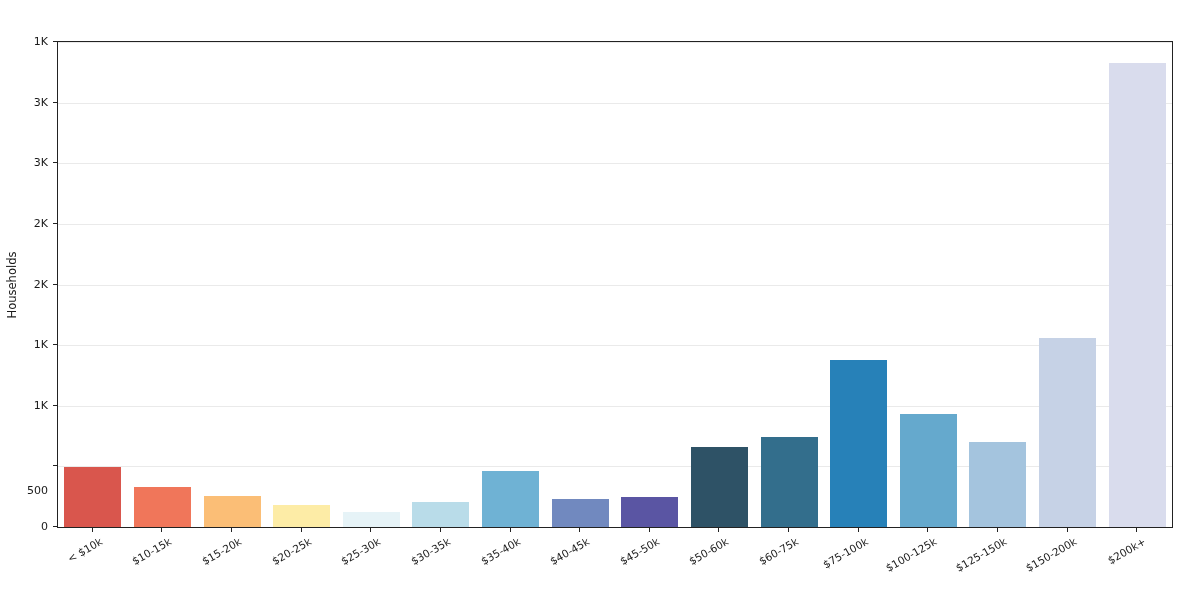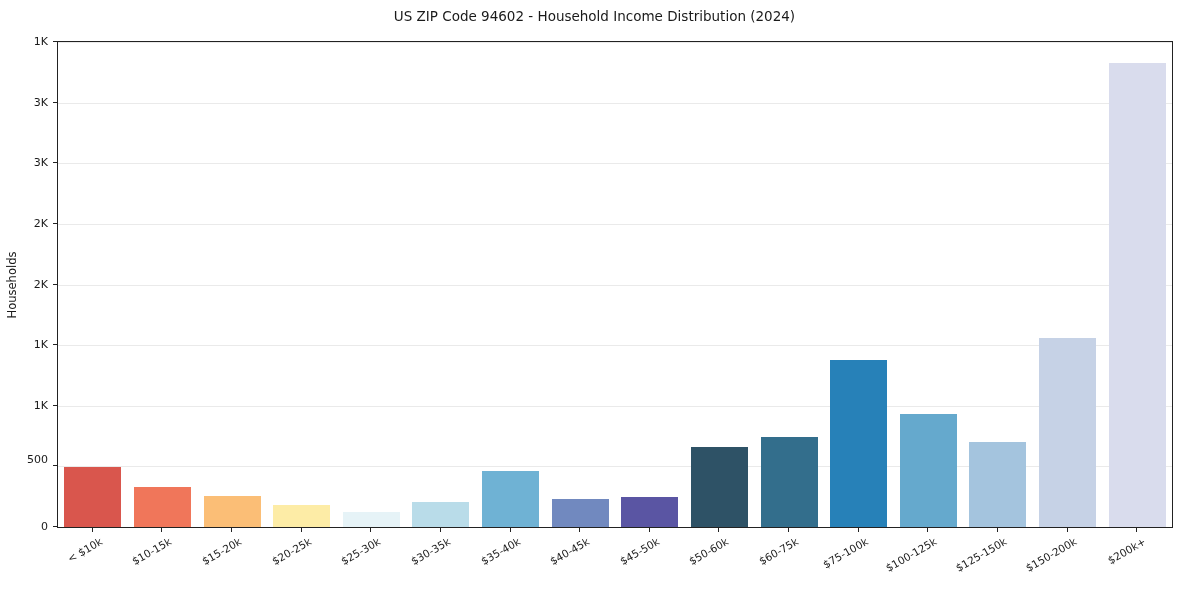--- a/index.html
+++ b/index.html
@@ -116,31 +116,30 @@
     transform-origin: right top;
     transform: rotate(-30deg);
     text-align: right;
   }
 </style>
 </head>
 <body>
 
 <div id="figure">
 
-  <div id="chart-title">US ZIP Code 94602 - Household Income Distribution (2024)</div>
 
   <div id="y-axis-label">
     <span>Households</span>
   </div>
 
   <div id="y-axis">
       <div class="ytick-mark" style="top: 485px;"></div>
       <div class="ytick-label" style="top: 485px;">0</div>
       <div class="ytick-mark" style="top: 424.375px;"></div>
-      <div class="ytick-label" style="top: 418px;">500</div>
+      <div class="ytick-label" style="top: 449px;">500</div>
       <div class="ytick-mark" style="top: 363.75px;"></div>
       <div class="ytick-label" style="top: 363.75px;">1K</div>
       <div class="ytick-mark" style="top: 303.125px;"></div>
       <div class="ytick-label" style="top: 303.125px;">1K</div>
       <div class="ytick-mark" style="top: 242.5px;"></div>
       <div class="ytick-label" style="top: 242.5px;">2K</div>
       <div class="ytick-mark" style="top: 181.875px;"></div>
       <div class="ytick-label" style="top: 181.875px;">2K</div>
       <div class="ytick-mark" style="top: 121.25px;"></div>
       <div class="ytick-label" style="top: 121.25px;">3K</div>

